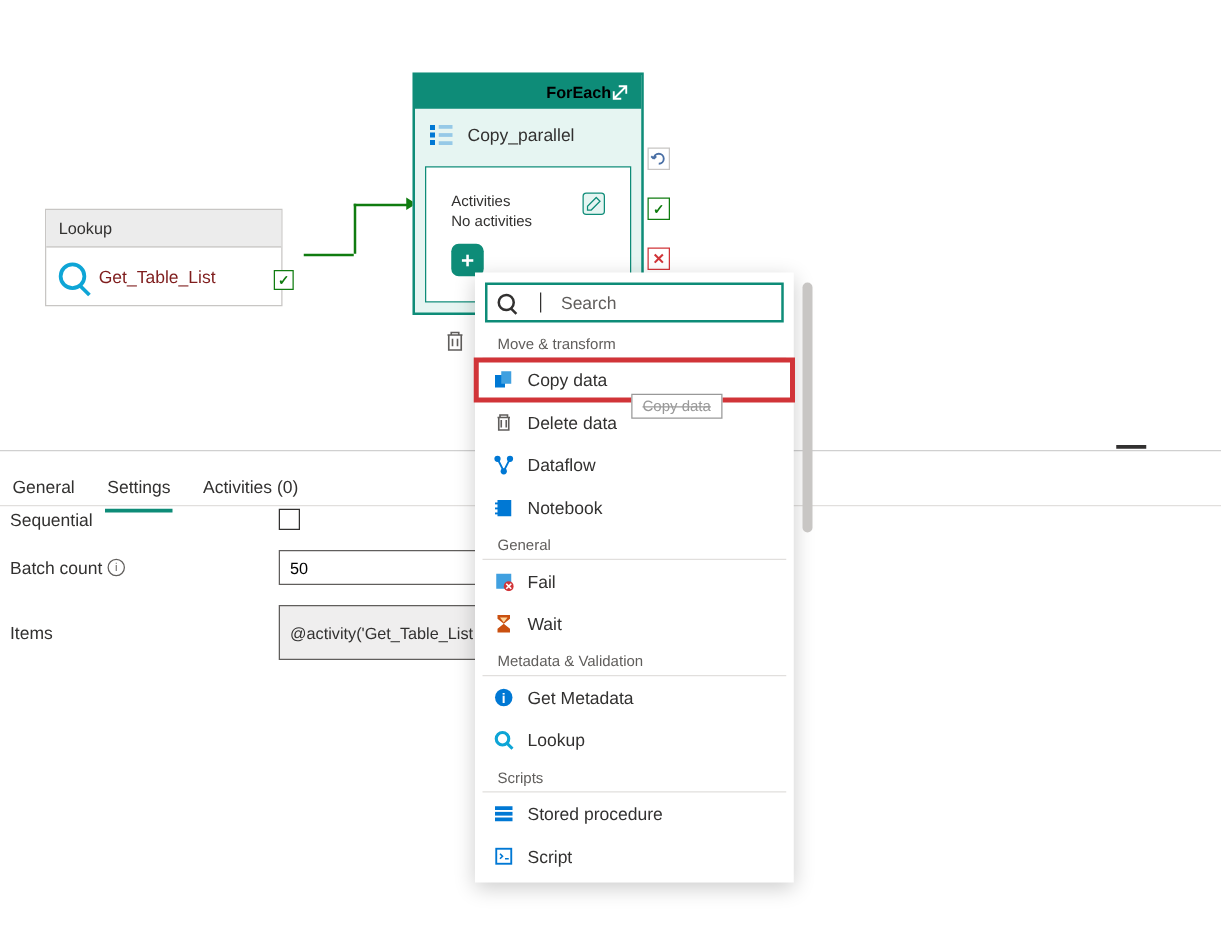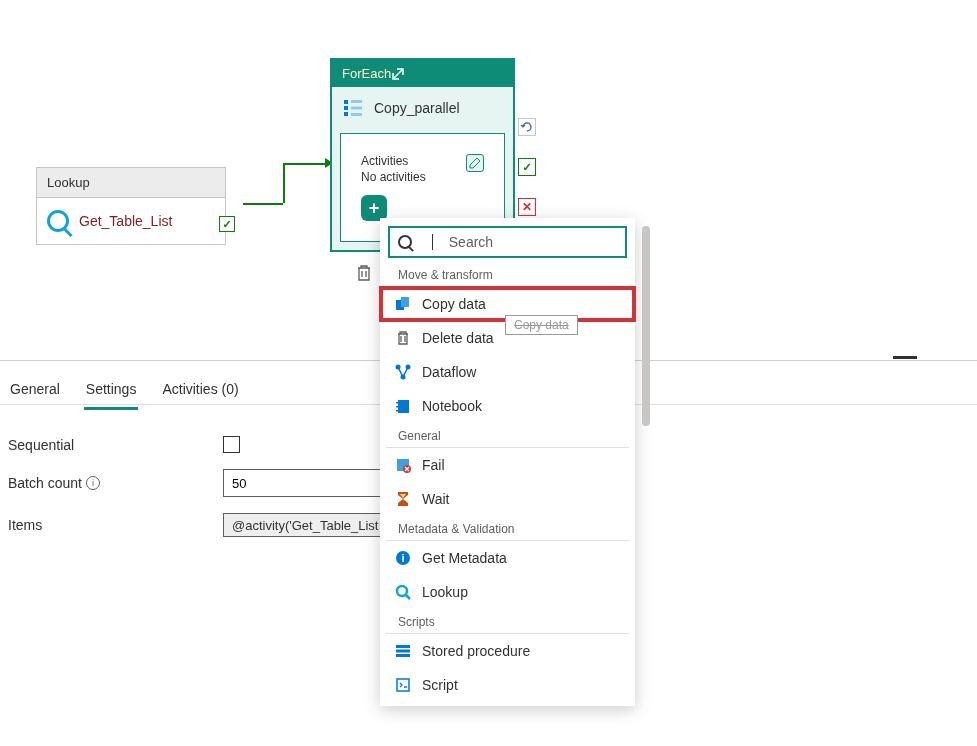--- a/index.html
+++ b/index.html
@@ -18,21 +18,21 @@
     
     
     .arrow { position: absolute; left: 243px; top: 203px; width: 86px; height: 50px; }
     .arrow-h1 { position: absolute; width: 40px; height: 2px; background: #107c10; top: 0; left: 0; }
     .arrow-v { position: absolute; width: 2px; height: 40px; background: #107c10; top: -40px; left: 40px; }
     .arrow-h2 { position: absolute; width: 46px; height: 2px; background: #107c10; top: -40px; left: 40px; }
     .arrow-head { position: absolute; right: -4px; top: -45px; width: 0; height: 0; border-top: 5px solid transparent; border-bottom: 5px solid transparent; border-left: 8px solid #107c10; }
     
     
     .foreach-node { position: absolute; left: 330px; top: 58px; width: 185px; border: 2px solid #0e8c78; background: #e6f5f2; }
-    .foreach-header { background: #0e8c78; color: #fef9c3; padding: 6px 10px; display: flex; justify-content: flex-start; align-items: center; font-size: 13px; }
+    .foreach-header { background: #0e8c78; color: #000000; padding: 6px 10px; display: flex; justify-content: flex-end; align-items: center; font-size: 13px; font-weight: bold; }
     .foreach-expand { width: 14px; height: 14px; cursor: pointer; }
     .foreach-expand svg { width: 14px; height: 14px; }
     .foreach-title { display: flex; align-items: center; gap: 10px; padding: 10px; }
     .foreach-title-icon { width: 22px; height: 22px; flex-shrink: 0; }
     .foreach-title-text { font-size: 14px; color: #323130; }
     .foreach-activities { margin: 4px 8px 8px 8px; background: #fff; border: 1px solid #0e8c78; padding: 20px; position: relative; }
     .foreach-activities-header { display: flex; justify-content: space-between; align-items: flex-start; }
     .foreach-activities-label { font-size: 12px; color: #323130; line-height: 1.3; }
     .foreach-edit-icon { width: 18px; height: 18px; border: 1px solid #0e8c78; border-radius: 3px; display: flex; align-items: center; justify-content: center; cursor: pointer; background: #e6f5f2; }
     .foreach-add { width: 26px; height: 26px; background: #0e8c78; border-radius: 6px; display: flex; align-items: center; justify-content: center; margin-top: 10px; cursor: pointer; color: #fff; font-size: 18px; font-weight: bold; }
@@ -48,27 +48,27 @@
     
     .divider-top { position: absolute; top: 360px; left: 0; right: 0; height: 1px; background: #d0d0d0; }
     .divider-handle { position: absolute; top: 356px; right: 60px; width: 24px; height: 3px; background: #323130; }
     
     .tabs { position: absolute; top: 375px; left: 8px; display: flex; gap: 22px; }
     .tab { padding: 6px 2px 10px 2px; font-size: 14px; color: #323130; cursor: pointer; border-bottom: 3px solid transparent; }
     .tab.active { border-bottom-color: #0e8c78; font-weight: 400; }
     
     .divider-tabs { position: absolute; top: 404px; left: 0; right: 0; height: 1px; background: #e1dfdd; }
     
-    .settings-form { position: absolute; top: 436px; left: 8px; right: 8px; }
+    .settings-form { position: absolute; top: 407px; left: 8px; right: 8px; }
     .form-row { display: flex; align-items: center; margin-bottom: 16px; }
     .form-label { width: 215px; font-size: 14px; color: #323130; display: flex; align-items: center; gap: 4px; }
     .form-info { width: 14px; height: 14px; border: 1px solid #605e5c; border-radius: 50%; display: inline-flex; align-items: center; justify-content: center; font-size: 9px; color: #605e5c; }
     .checkbox { width: 17px; height: 17px; border: 1px solid #323130; background: #fff; cursor: pointer; }
     .text-input { width: 160px; height: 28px; border: 1px solid #605e5c; padding: 0 8px; font-size: 13px; background: #fff; }
-    .items-input { width: 160px; height: 24px; border: 1px solid #605e5c; padding: 0 8px; font-size: 13px; background: #efeeee; overflow: hidden; white-space: nowrap; display: flex; align-items: center; }
+    .items-input { width: 160px; height: 44px; border: 1px solid #605e5c; padding: 0 8px; font-size: 13px; background: #efeeee; overflow: hidden; white-space: nowrap; display: flex; align-items: center; }
     
     
     .dropdown { position: absolute; left: 380px; top: 218px; width: 255px; background: #fff; box-shadow: 0 4px 16px rgba(0,0,0,0.2); z-index: 100; padding-bottom: 4px; }
     .dropdown-search { margin: 8px 8px 4px 8px; border: 2px solid #0e8c78; height: 32px; display: flex; align-items: center; padding: 0 8px; gap: 20px; }
     .dropdown-search-icon { width: 14px; height: 14px; border: 2px solid #323130; border-radius: 50%; position: relative; flex-shrink: 0; }
     .dropdown-search-icon::after { content: ''; position: absolute; width: 6px; height: 2px; background: #323130; bottom: -3px; right: -4px; transform: rotate(45deg); }
     .dropdown-search-input { border: none; outline: none; font-size: 14px; color: #323130; width: 100%; }
     .dropdown-search-input::placeholder { color: #605e5c; }
     .dropdown-cursor { width: 1px; height: 16px; background: #323130; }
     

